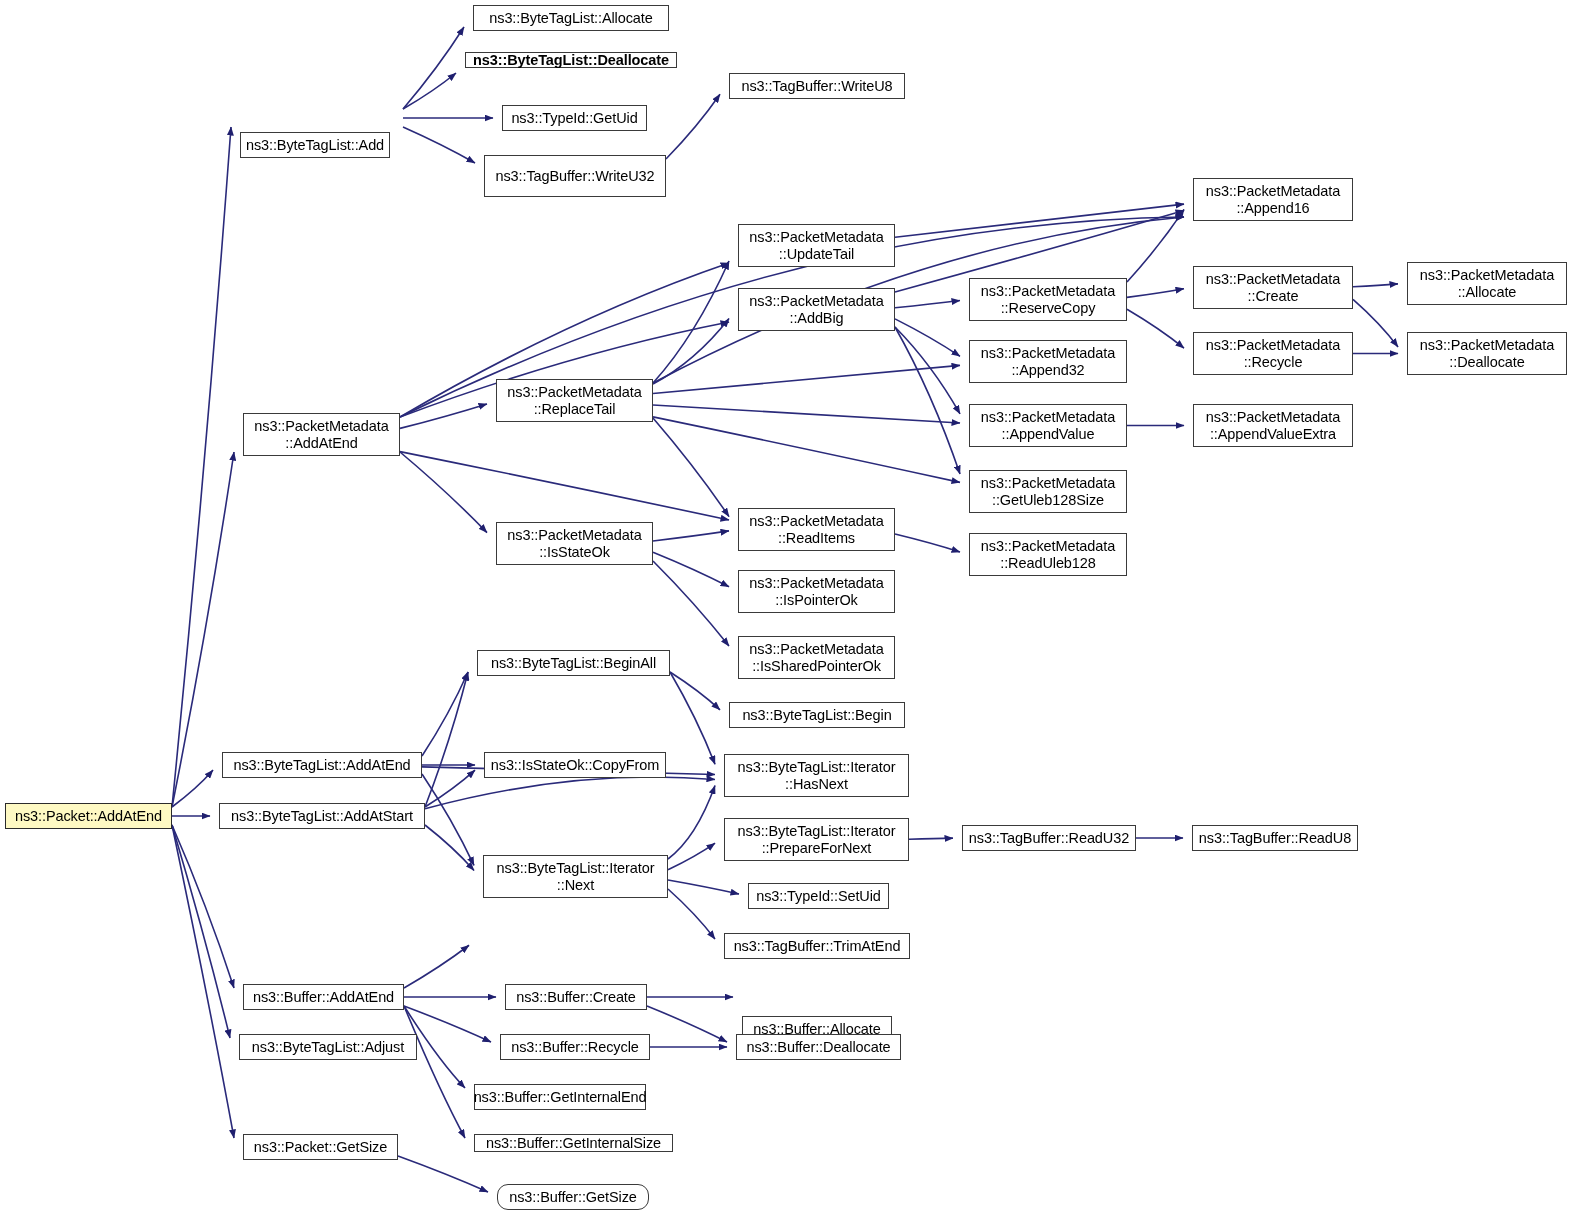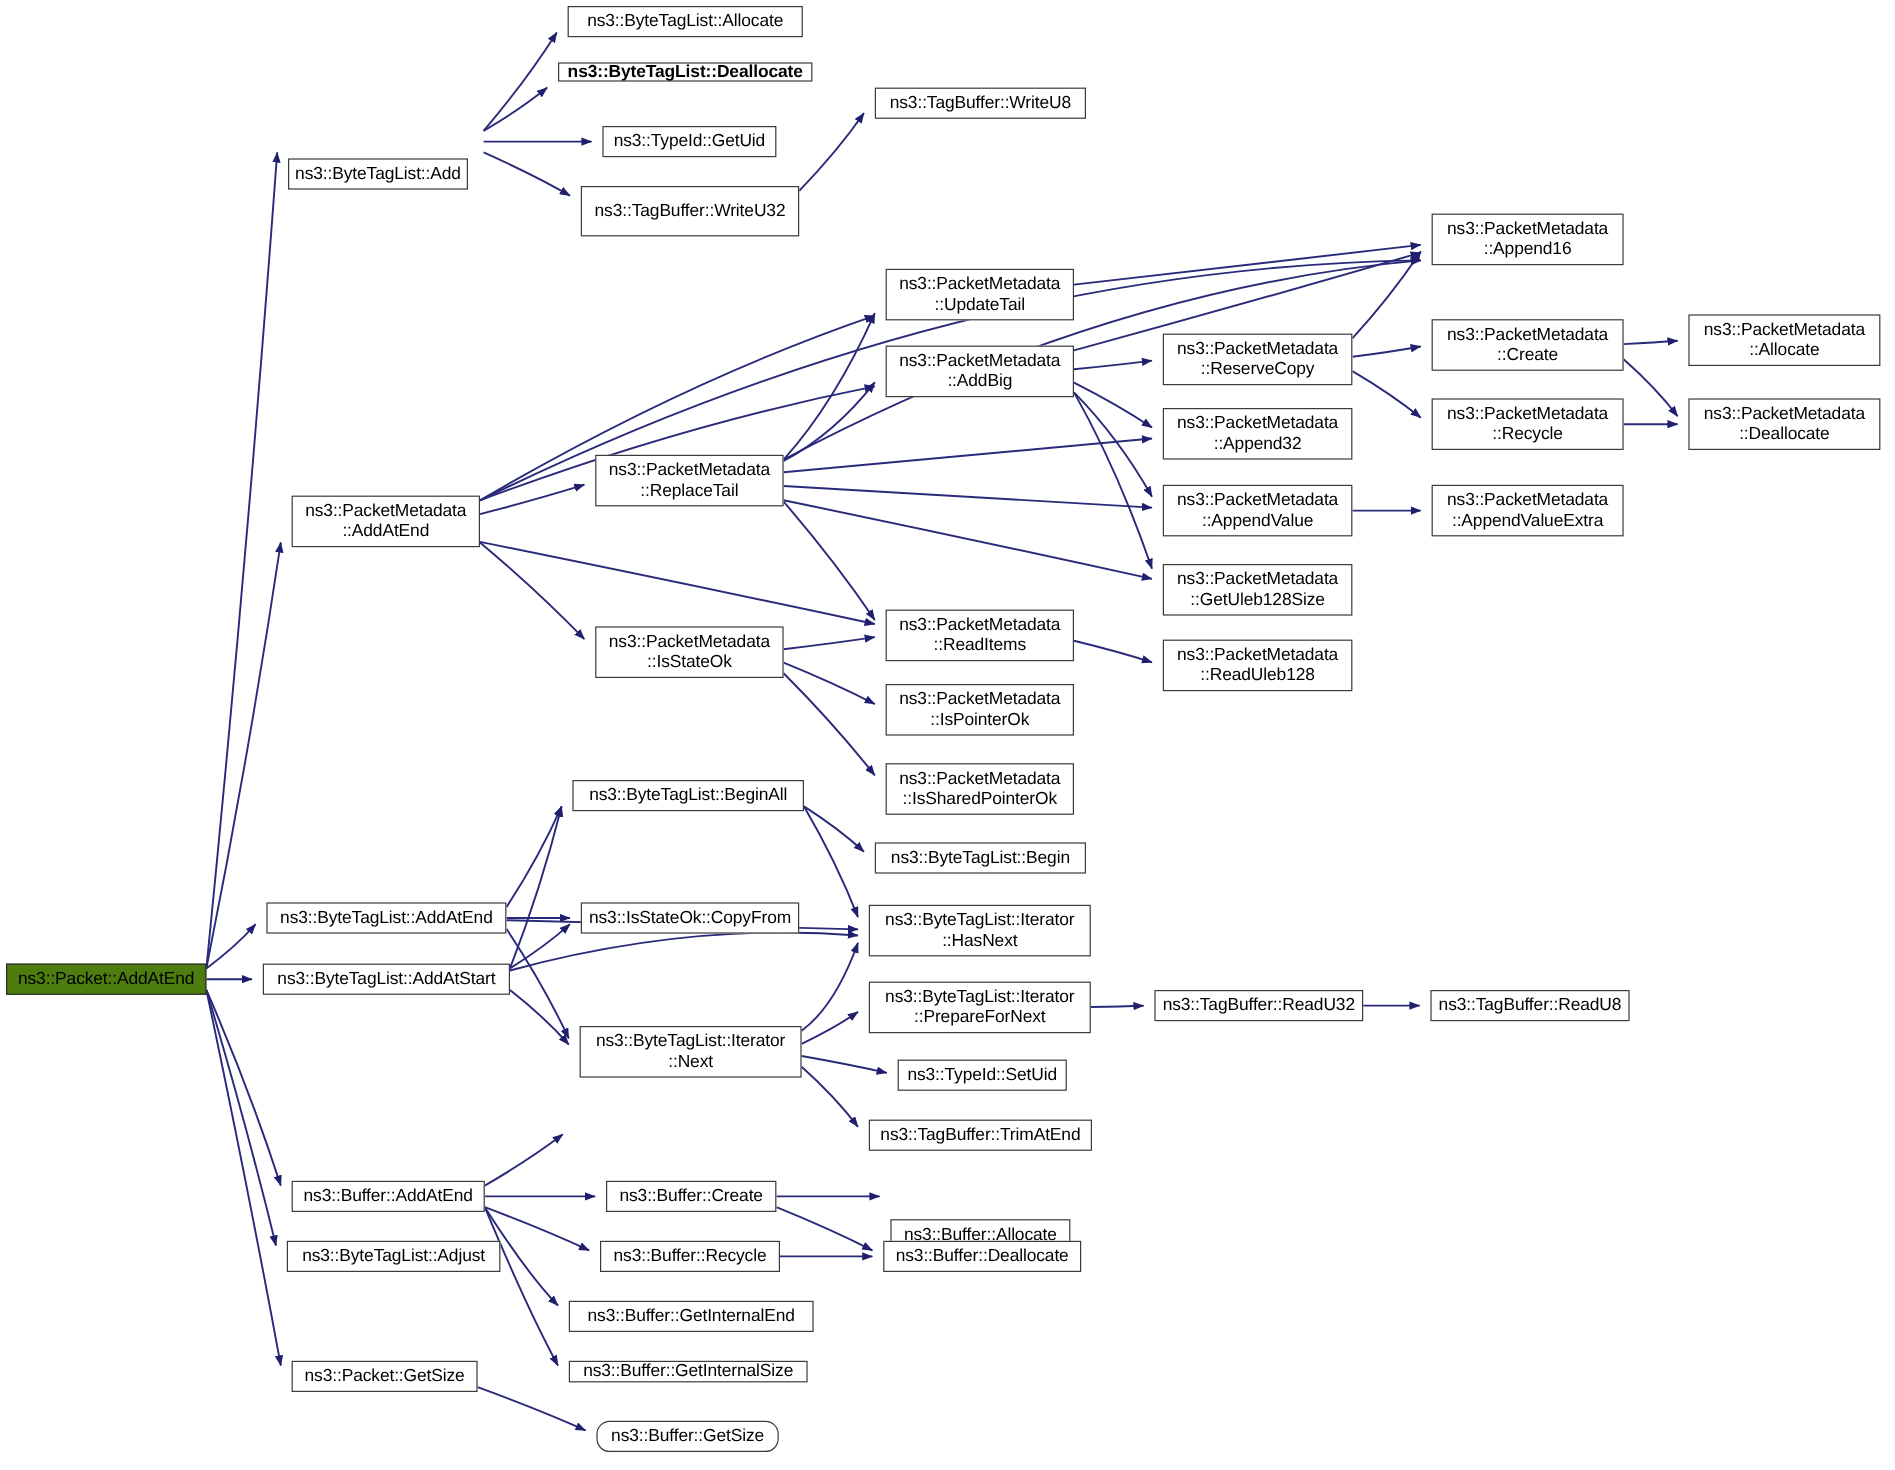--- a/index.html
+++ b/index.html
@@ -33,21 +33,21 @@
     line-height: 17px;
     display: flex;
     align-items: center;
     justify-content: center;
     text-align: center;
     white-space: pre-line;
     padding: 0 3px;
     letter-spacing: -0.1px;
   }
   .node.root {
-    background: #4d7c0f;
+    background: #fef9c3;
     border-color: #2b2b2b;
   }
 </style>
 </head>
 <body>
 
 <div id="canvas">
   <svg id="edges" viewBox="0 0 1579 1225">
       <defs>
         <marker id="ah" markerWidth="9" markerHeight="7" refX="8.5" refY="3.5" orient="auto" markerUnits="userSpaceOnUse">
@@ -181,17 +181,17 @@
     <div class="node" style="left: 483px; top: 855px; width: 185px; height: 43px;">ns3::ByteTagList::Iterator
 ::Next</div>
     <div class="node" style="left: 748px; top: 883px; width: 141px; height: 26px;">ns3::TypeId::SetUid</div>
     <div class="node" style="left: 724px; top: 933px; width: 186px; height: 26px;">ns3::TagBuffer::TrimAtEnd</div>
     <div class="node" style="left: 243px; top: 984px; width: 161px; height: 26px;">ns3::Buffer::AddAtEnd</div>
     <div class="node" style="left: 505px; top: 984px; width: 142px; height: 26px;">ns3::Buffer::Create</div>
     <div class="node" style="left: 742px; top: 1016px; width: 150px; height: 26px;">ns3::Buffer::Allocate</div>
     <div class="node" style="left: 239px; top: 1034px; width: 178px; height: 26px;">ns3::ByteTagList::Adjust</div>
     <div class="node" style="left: 500px; top: 1034px; width: 150px; height: 26px;">ns3::Buffer::Recycle</div>
     <div class="node" style="left: 736px; top: 1034px; width: 165px; height: 26px;">ns3::Buffer::Deallocate</div>
-    <div class="node" style="left: 474px; top: 1084px; width: 204px; height: 26px;">ns3::Buffer::GetInternalEnd</div>
+    <div class="node" style="left: 474px; top: 1084px; width: 172px; height: 26px;">ns3::Buffer::GetInternalEnd</div>
     <div class="node" style="left: 474px; top: 1134px; width: 199px; height: 18px;">ns3::Buffer::GetInternalSize</div>
     <div class="node" style="left: 243px; top: 1134px; width: 155px; height: 26px;">ns3::Packet::GetSize</div>
     <div class="node" style="left: 497px; top: 1184px; width: 152px; height: 26px; border-radius: 11px;">ns3::Buffer::GetSize</div>
   </div>
 
 </body></html>

